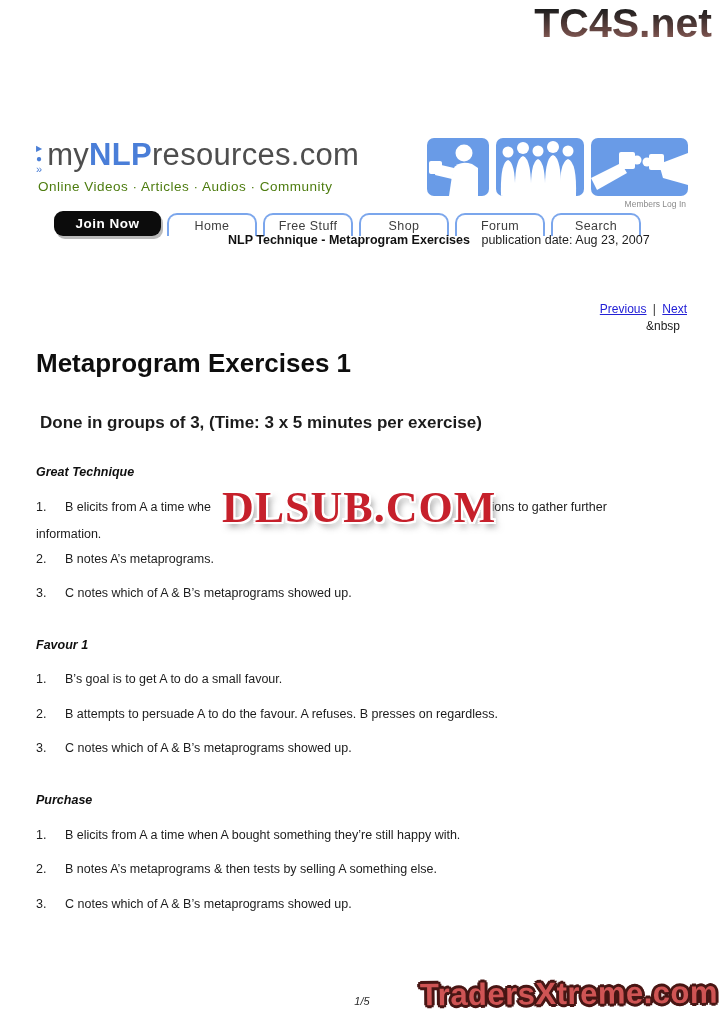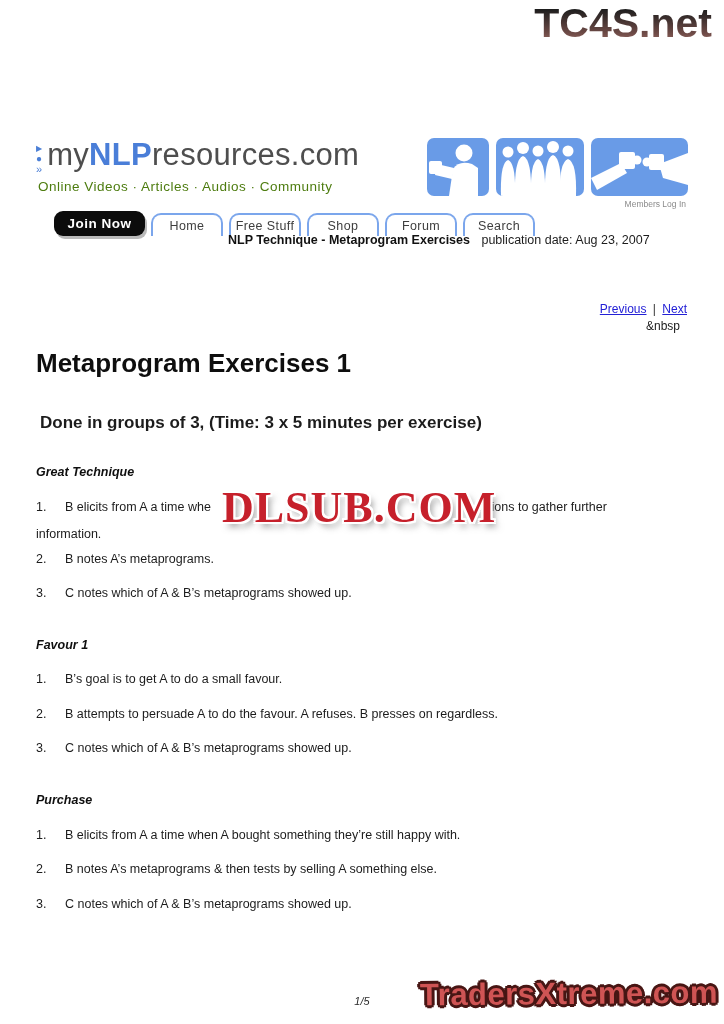--- a/index.html
+++ b/index.html
@@ -32,27 +32,27 @@
   .tagline { position: absolute; left: 2px; top: 42px; font-size: 13.5px; color: #4d7c0f; letter-spacing: 0.5px; }
   .tiles { position: absolute; right: 0; top: 1px; display: flex; gap: 7px; }
   .tile { height: 58px; background: #699be7; border-radius: 7px; overflow: hidden; }
   .tile svg { display: block; width: 100%; height: 100%; }
   .t1 { width: 62px; } .t2 { width: 88px; } .t3 { width: 97px; }
   .members { position: absolute; right: 2px; top: 62px; font-size: 8.5px; color: #8a8a8a; }
 
   
   .nav { position: absolute; top: 211px; left: 54px; display: flex; gap: 6px; align-items: flex-end; }
   .join {
-    width: 91px; height: 25px; background: #0c0c0c; border-radius: 9px;
+    width: 107px; height: 25px; background: #0c0c0c; border-radius: 9px;
     color: #fff; font-weight: bold; font-size: 13.5px; letter-spacing: 0.5px;
     display: flex; align-items: center; justify-content: center;
     box-shadow: 2px 3px 0 rgba(130,130,130,0.55);
   }
   .tab {
-    width: 72px; height: 23px; background: #fff;
+    width: 90px; height: 23px; background: #fff;
     border: 2px solid #7ba6ec; border-bottom: none;
     border-radius: 10px 10px 0 0;
     color: #3e3e3e; font-size: 12.5px; letter-spacing: 0.4px;
     display: flex; align-items: center; justify-content: center;
   }
 
   
   .title-line { position: absolute; top: 233px; left: 228px; font-size: 12.5px; color: #111; white-space: nowrap; }
   .title-line .t { font-weight: bold; }
   .title-line .pub { font-weight: normal; color: #1c1c1c; margin-left: 8px; }

